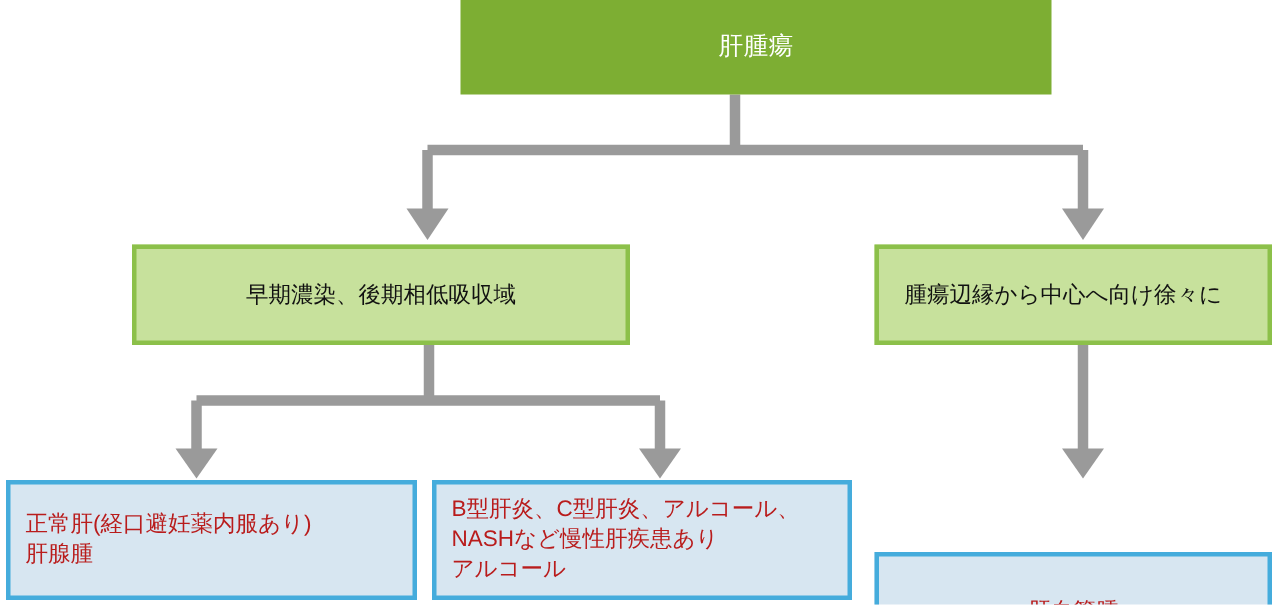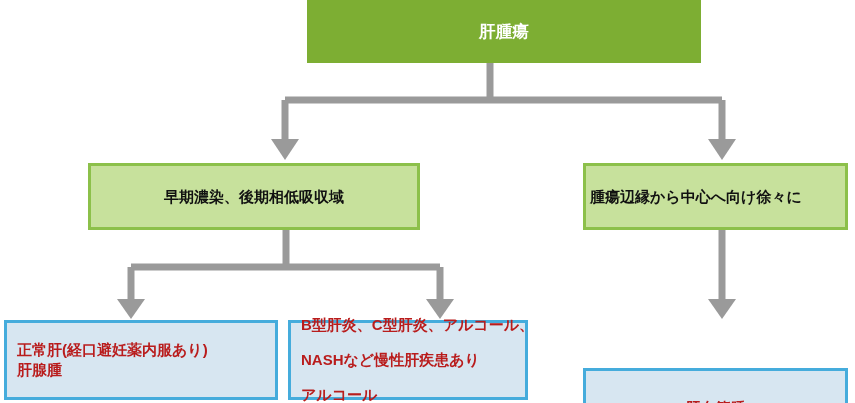--- a/index.html
+++ b/index.html
@@ -32,21 +32,20 @@
   .node {
     position: absolute;
     box-sizing: border-box;
     display: flex;
     flex-direction: column;
     justify-content: center;
     line-height: 1.32;
   }
   .node .line {
     white-space: pre;
-    font-weight: bold;
   }
 
   
   .node-root {
     left: 307px;
     top: 0px;
     width: 394px;
     height: 63px;
     background: #7DAE33;
     color: #ffffff;
@@ -71,46 +70,45 @@
     align-items: center;
     text-align: center;
   }
   .node-mid-right {
     left: 583px;
     top: 163px;
     width: 265px;
     height: 67px;
     align-items: flex-start;
     text-align: left;
-    padding-left: 4px;
+    padding-left: 17px;
   }
 
   
   .node-leaf {
     background: #D7E6F1;
     border: 3px solid #45ACDC;
     color: #b91c1c;
     font-size: 15px;
     top: 320px;
     height: 80px;
   }
   .node-leaf-1 {
     left: 4px;
     width: 274px;
     align-items: flex-start;
     text-align: left;
     padding-left: 10px;
   }
   .node-leaf-2 {
     left: 288px;
-    width: 240px;
+    width: 280px;
     align-items: flex-start;
     text-align: left;
     padding-left: 10px;
-    gap: 15px;
   }
   .node-leaf-3 {
     left: 583px;
     width: 265px;
     align-items: center;
     text-align: center;
     margin-top: 48px;
   }
 </style>
 </head>

